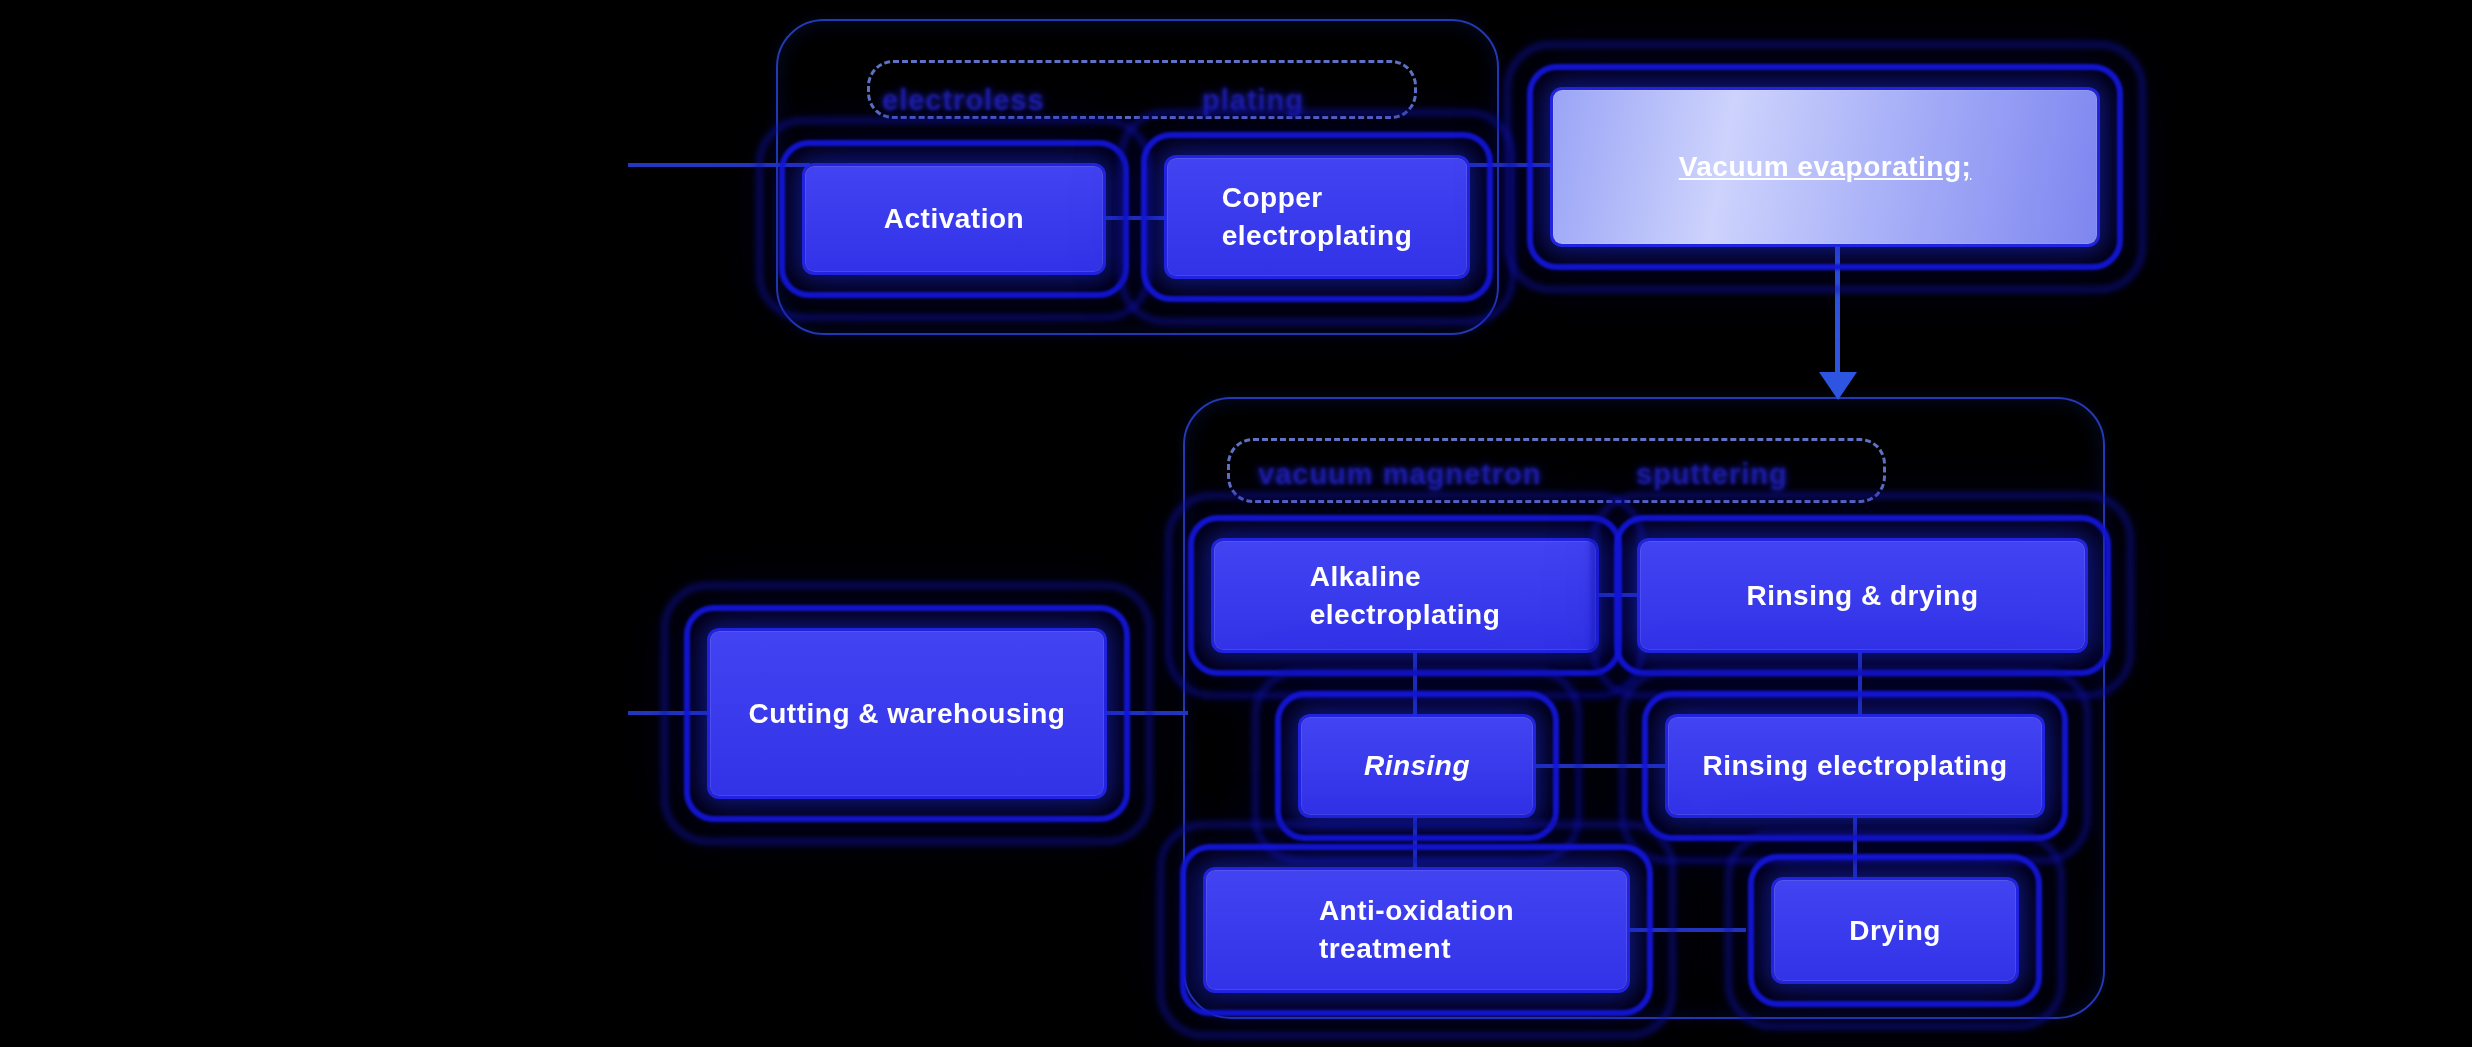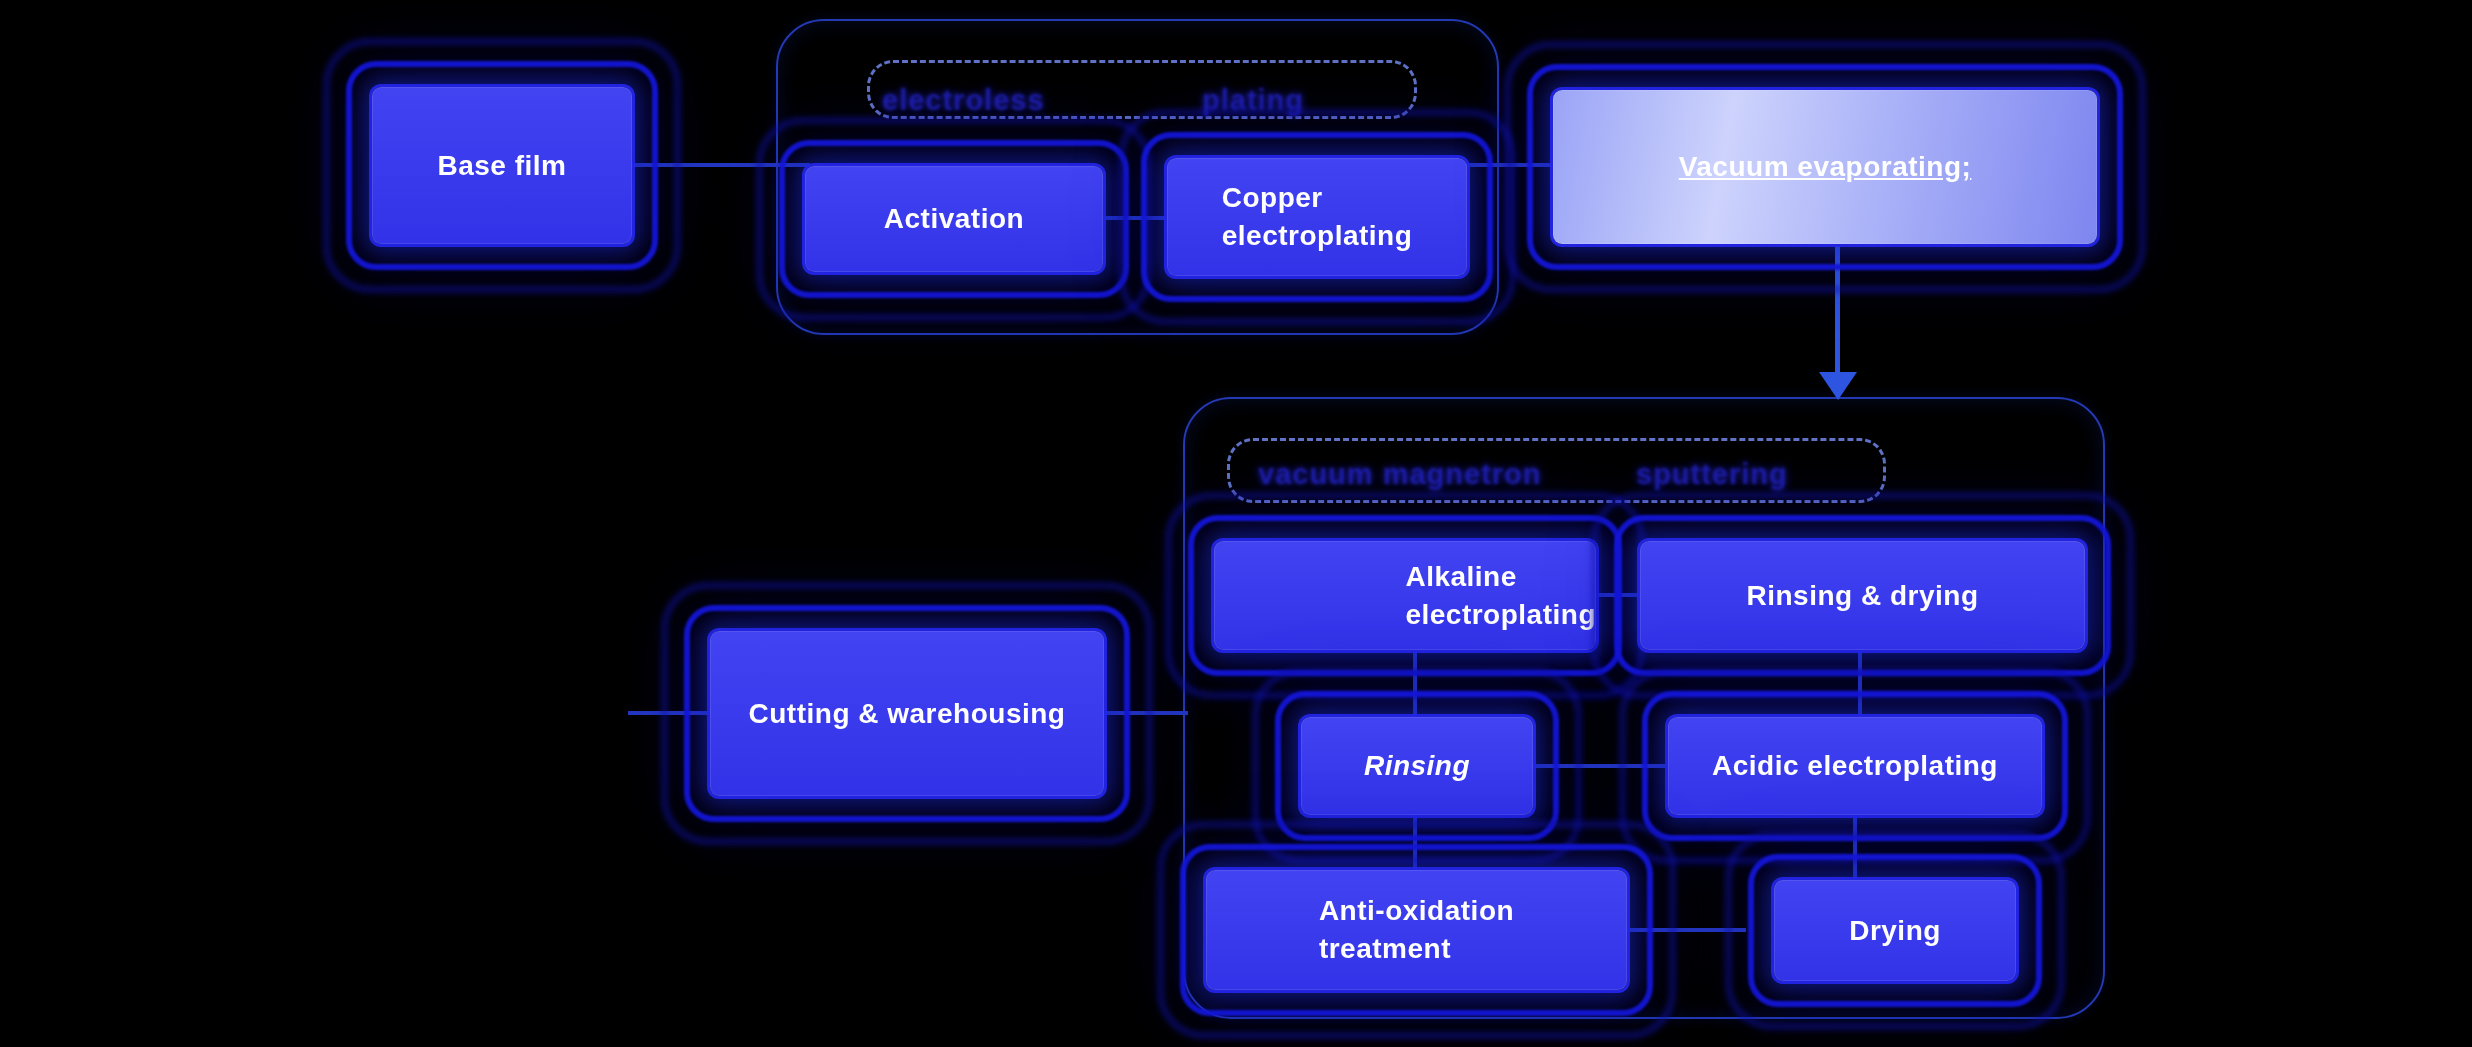--- a/index.html
+++ b/index.html
@@ -62,21 +62,21 @@
   .node .label{white-space:pre-line;text-align:left;font-weight:700;font-size:28px;
                letter-spacing:.5px;line-height:1.35;position:relative;z-index:2;}
 
   .node.highlight{background:linear-gradient(100deg,var(--highlight-a,#9aa4f6) 0%,
                   var(--highlight-b,#cdd3fc) 32%,#aab2f8 60%,var(--highlight-c,#7e86f0) 100%);text-decoration:underline;}
 
   #node-base-film{left:372px;top:87px;width:260px;height:157px;}
   #node-activation{left:805px;top:166px;width:298px;height:106px;}
   #node-copper{left:1167px;top:158px;width:300px;height:118px;}
   #node-vacuum{left:1553px;top:90px;width:544px;height:154px;}
-  #node-alkaline{left:1214px;top:541px;width:382px;height:109px;justify-content:flex-end;}
+  #node-alkaline{left:1214px;top:541px;width:382px;height:109px;}
   #node-rinsing-drying{left:1640px;top:541px;width:445px;height:109px;}
   #node-rinsing{left:1301px;top:717px;width:232px;height:98px;font-style:italic;}
   #node-acidic{left:1668px;top:717px;width:374px;height:98px;}
   #node-anti-oxidation{left:1206px;top:870px;width:421px;height:120px;}
   #node-drying{left:1742px;top:880px;width:242px;height:101px;margin-left:32px;}
   #node-delivery{left:372px;top:631px;width:260px;height:165px;}
   #node-cutting{left:710px;top:631px;width:394px;height:165px;}
 </style>
 </head>
 <body>
@@ -103,23 +103,20 @@
   <div class="line" id="line-alkaline-rinsing"></div>
   <div class="line" id="line-rd-acidic"></div>
   <div class="line" id="line-rinsing-acidic"></div>
   <div class="line" id="line-rinsing-anti"></div>
   <div class="line" id="line-acidic-drying"></div>
   <div class="line" id="line-anti-drying"></div>
 
   <div id="arrow-vacuum-line"></div>
   <div id="arrow-vacuum-head"></div>
 
-  <div class="node" id="node-base-film">
-    <span class="label">Base film</span>
-  </div>
 
   <div class="node" id="node-activation">
     <span class="label">Activation</span>
   </div>
 
   <div class="node" id="node-copper">
     <span class="label">Copper
 electroplating</span>
   </div>
 
@@ -134,21 +131,21 @@
 
   <div class="node" id="node-rinsing-drying">
     <span class="label">Rinsing &amp; drying</span>
   </div>
 
   <div class="node" id="node-rinsing">
     <span class="label">Rinsing</span>
   </div>
 
   <div class="node" id="node-acidic">
-    <span class="label">Acidic electroplating</span>
+    <span class="label">Rinsing electroplating</span>
   </div>
 
   <div class="node" id="node-anti-oxidation">
     <span class="label">Anti-oxidation
 treatment</span>
   </div>
 
   <div class="node" id="node-drying">
     <span class="label">Drying</span>
   </div>

